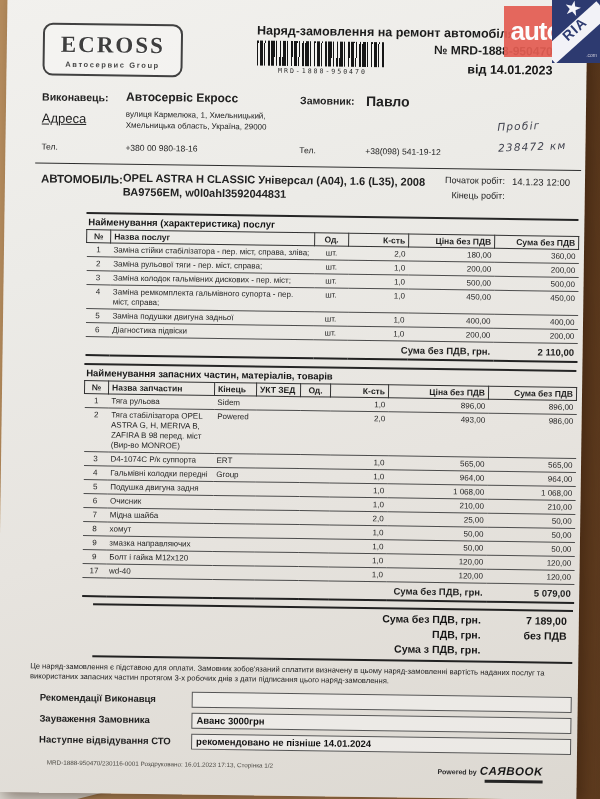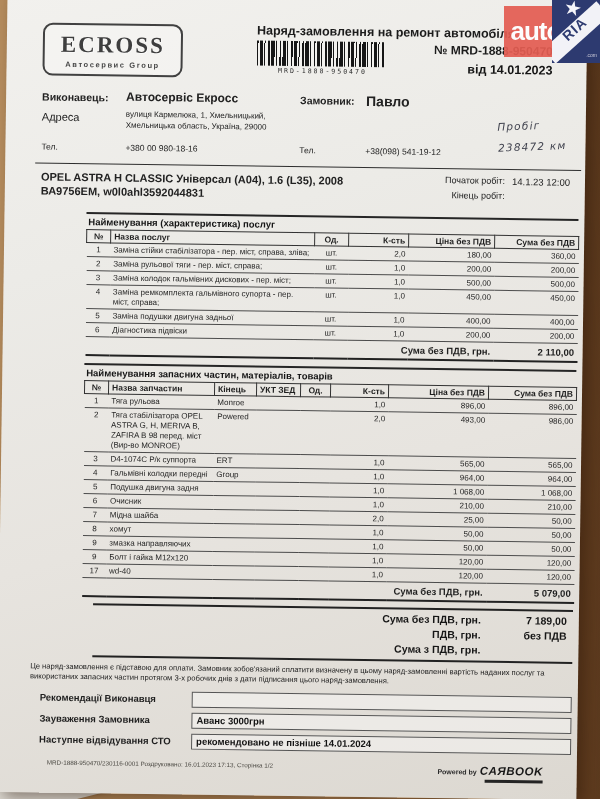--- a/index.html
+++ b/index.html
@@ -51,21 +51,21 @@
   .wm-ria { position:absolute; transform:rotate(-42deg); color:#2d3a70; font-weight:bold; font-size:14px; letter-spacing:1px; top:21px; left:9px; }
   .wm-star { position:absolute; top:-4px; left:12px; color:#f5f5fa; font-size:20px; transform:rotate(12deg); }
   .wm-com { position:absolute; bottom:5px; right:3px; color:#c9c9d8; font-size:5px; }
 
   
   .parties { display:flex; margin-top:13px; }
   .party-left { width:258px; }
   .pair { display:flex; }
   .lab-exec { width:84px; font-size:10.5px; font-weight:bold; padding-top:2px; }
   .val-exec { font-size:12px; font-weight:bold; }
-  .lab-addr { width:84px; font-size:11px; padding-top:2px; }
+  .lab-addr { width:84px; font-size:13px; padding-top:2px;text-decoration:underline; }
   .val-addr { font-size:8px; line-height:1.35; width:168px; }
   .row-addr { margin-top:6px; }
   .row-tel { margin-top:11px; }
   .lab-tel { width:84px; font-size:8.5px; }
   .val-tel { font-size:8.5px; }
   .party-right { flex:1; position:relative; }
   .lab-cust { width:66px; font-size:10.5px; font-weight:bold; padding-top:2px; }
   .val-cust { font-size:14px; font-weight:bold; }
   .right-tel { position:absolute; left:0; bottom:0; display:flex; }
   .right-tel .lab-tel { width:66px; }
@@ -172,20 +172,21 @@
           <div class="val-tel">+38(098) 541-19-12</div>
         </div>
         <div class="handwriting">
           <div class="hw1">Пробіг</div>
           <div class="hw2">238472 км</div>
         </div>
       </div>
     </div>
 
     <div class="vehicle">
+      <div class="veh-label">АВТОМОБІЛЬ:</div>
       <div class="veh-info">
         <div>OPEL ASTRA H CLASSIC Універсал (А04), 1.6 (L35), 2008</div>
         <div>ВА9756ЕМ, w0l0ahl3592044831</div>
       </div>
       <div class="veh-right">
         <div class="veh-row">
           <div class="vl">Початок робіт:</div>
           <div class="vv">14.1.23 12:00</div>
         </div>
         <div class="veh-row">
@@ -297,21 +298,21 @@
             <th class="c">Од.</th>
             <th class="r">К-сть</th>
             <th class="r">Ціна без ПДВ</th>
             <th class="r">Сума без ПДВ</th>
           </tr>
         </thead>
         <tbody>
             <tr>
               <td class="col-num">1</td>
               <td class="col-name">Тяга рульова</td>
-              <td class="col-brand">Monroe</td>
+              <td class="col-brand">Sidem</td>
               <td class="col-ukt"></td>
               <td class="col-unit"></td>
               <td class="col-qty">1,0</td>
               <td class="col-price">896,00</td>
               <td class="col-sum">896,00</td>
             </tr>
             <tr>
               <td class="col-num">2</td>
               <td class="col-name">Тяга стабілізатора OPEL ASTRA G, H, MERIVA B, ZAFIRA B 98 перед. міст (Вир-во MONROE)</td>
               <td class="col-brand">Powered</td>

